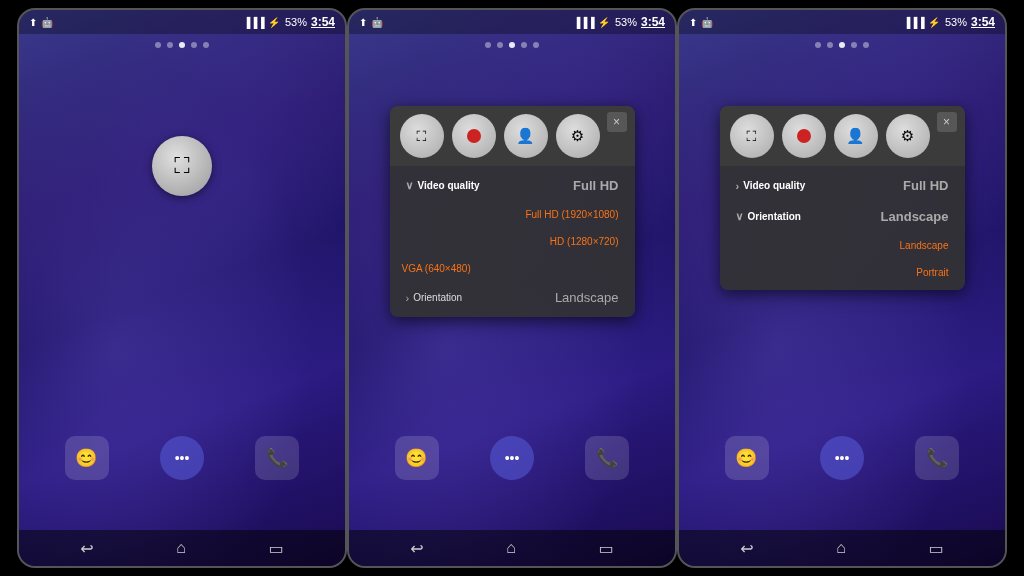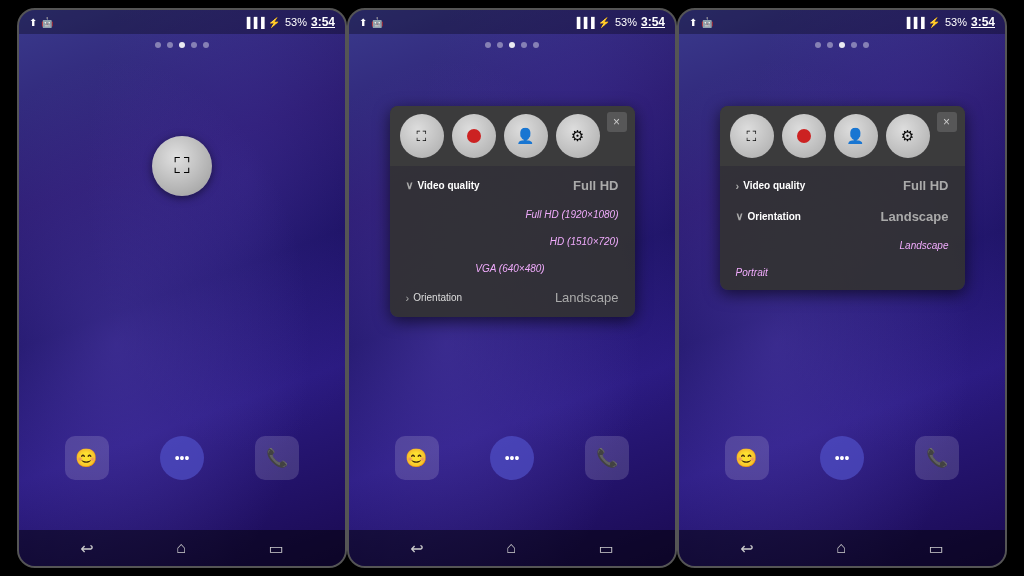--- a/index.html
+++ b/index.html
@@ -226,22 +226,21 @@
       padding: 8px 16px;
       color: #ddd;
       font-size: 13px;
       cursor: pointer;
     }
     .menu-row.bold-label {
       font-weight: bold;
       color: #fff;
     }
     .menu-row.italic-label {
-      font-style: italic;
-      color: #f0abfc;
+      color: #f97316;
     }
     .menu-label {
       font-size: 10px;
     }
     .menu-value {
       margin-left: auto;
       color: #aaa;
       font-size: 13px;
     }
     .menu-arrow {
@@ -336,23 +335,23 @@
           <div class="menu-items">
             <div class="menu-row bold-label">
               <span class="menu-arrow">∨</span>
               <span class="menu-label">Video quality</span>
               <span class="menu-value">Full HD</span>
             </div>
             <div class="menu-row italic-label" style="justify-content:flex-end;">
               <span class="menu-label">Full HD (1920×1080)</span>
             </div>
             <div class="menu-row italic-label" style="justify-content:flex-end;">
-              <span class="menu-label">HD (1510×720)</span>
-            </div>
-            <div class="menu-row italic-label" style="justify-content:center;padding-left:12px;">
+              <span class="menu-label">HD (1280×720)</span>
+            </div>
+            <div class="menu-row italic-label" style="justify-content:flex-start;padding-left:12px;">
               <span class="menu-label">VGA (640×480)</span>
             </div>
             <div class="menu-row">
               <span class="menu-arrow menu-chevron-right">›</span>
               <span class="menu-label">Orientation</span>
               <span class="menu-value">Landscape</span>
             </div>
           </div>
         </div>
       </div>
@@ -413,21 +412,21 @@
               <span class="menu-value">Full HD</span>
             </div>
             <div class="menu-row bold-label">
               <span class="menu-arrow">∨</span>
               <span class="menu-label">Orientation</span>
               <span class="menu-value">Landscape</span>
             </div>
             <div class="menu-row italic-label" style="justify-content:flex-end;">
               <span class="menu-label">Landscape</span>
             </div>
-            <div class="menu-row italic-label" style="">
+            <div class="menu-row italic-label" style="justify-content:flex-end;">
               <span class="menu-label">Portrait</span>
             </div>
           </div>
         </div>
       </div>
       <div class="bottom-icons">
         <div class="bottom-icon-btn">
           <span>😊</span>
         </div>
         <div class="bottom-icon-btn circle">

